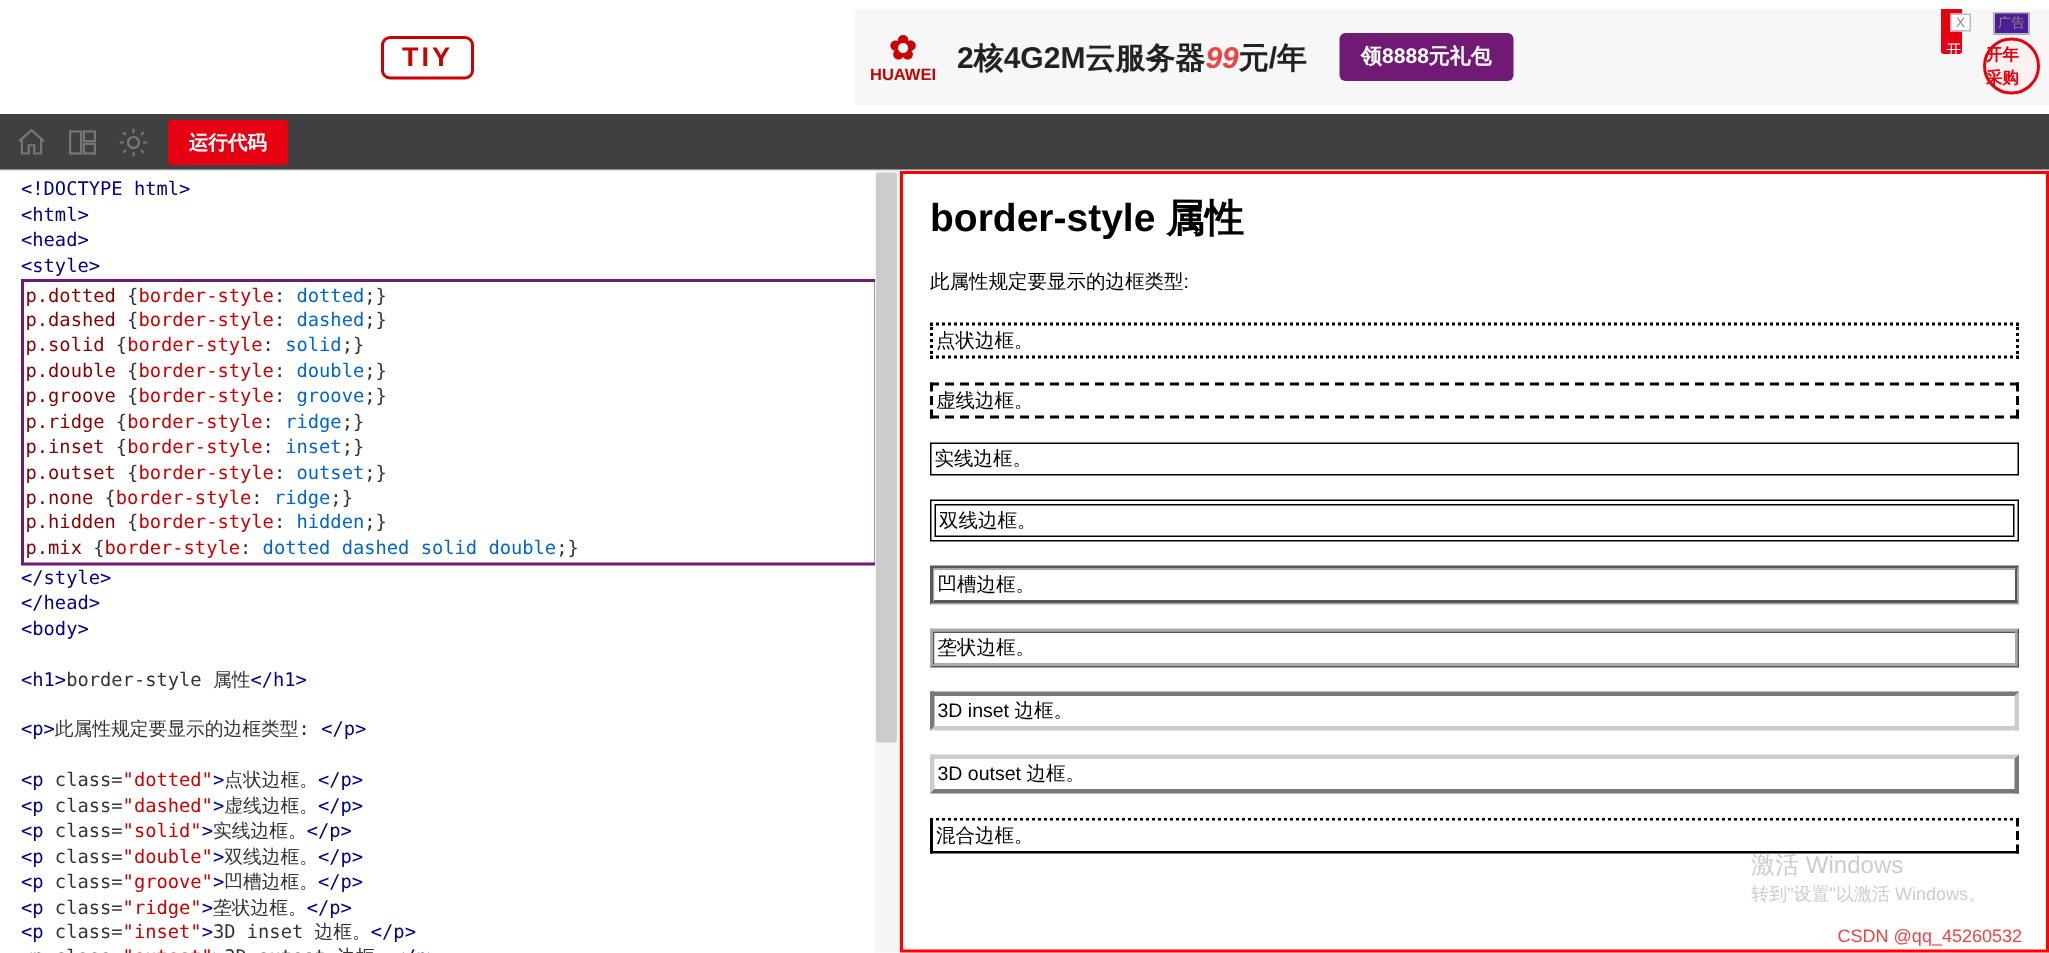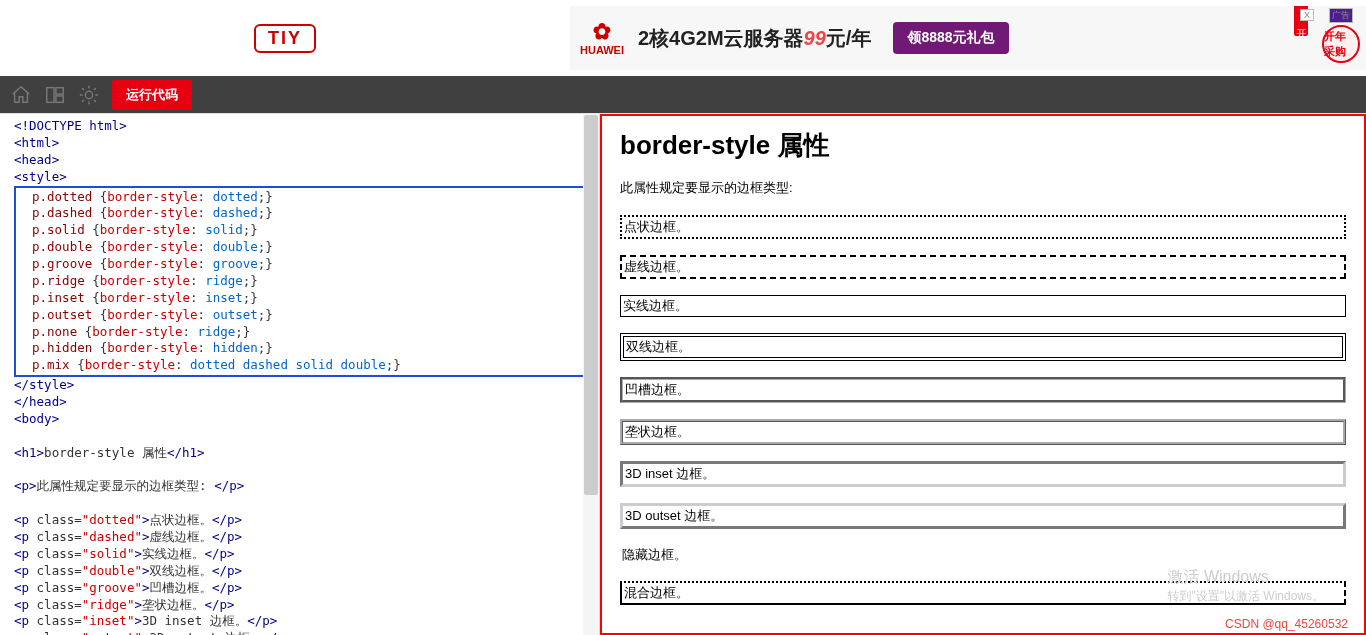--- a/index.html
+++ b/index.html
@@ -28,21 +28,21 @@
 .run-btn { background: #e60012; color: #fff; padding: 6px 14px; font-size: 13px; border-radius: 2px; cursor: pointer; border: none; font-weight: bold; }
 
 .main { display: flex; height: 521px; }
 .editor-wrap { width: 600px; position: relative; border-right: 1px solid #ddd; }
 .editor { padding: 4px 14px; font-family: Consolas, monospace; font-size: 12.5px; line-height: 1.35; white-space: pre; color: #333; height: 100%; overflow: auto; }
 .editor .tag { color: #008; }
 .editor .prop { color: #c00; }
 .editor .val { color: #06c; }
 .editor .str { color: #c00; }
 .editor .selector { color: #800; }
-.red-box { border: 2px solid #1d4ed8; padding: 1px 16px; }
+.red-box { border: 2px solid #701a75; padding: 1px 1px; }
 .scrollbar-v { position: absolute; right: 0; top: 0; bottom: 0; width: 16px; background: #f5f5f5; }
 .sb-thumb { width: 14px; margin: 1px; background: #ccc; border-radius: 2px; }
 
 .result-wrap { flex: 1; position: relative; padding: 12px 18px 8px 18px; border: 2px solid red; border-left: 2px solid red; }
 .result-wrap h1 { font-size: 26px; font-weight: bold; margin-bottom: 16px; }
 .result-wrap p.desc { font-size: 13px; margin-bottom: 18px; }
 .result-wrap p.demo { font-size: 13px; margin-bottom: 16px; padding: 1px 2px; }
 .b-dotted { border: 2px dotted #000; }
 .b-dashed { border: 2px dashed #000; }
 .b-solid { border: 1px solid #000; }
@@ -156,21 +156,20 @@
     <p class="desc">此属性规定要显示的边框类型:</p>
     <div id="result-list">
         <p class="demo b-dotted">点状边框。</p>
         <p class="demo b-dashed">虚线边框。</p>
         <p class="demo b-solid">实线边框。</p>
         <p class="demo b-double">双线边框。</p>
         <p class="demo b-groove">凹槽边框。</p>
         <p class="demo b-ridge">垄状边框。</p>
         <p class="demo b-inset">3D inset 边框。</p>
         <p class="demo b-outset">3D outset 边框。</p>
-        <p class="demo b-hidden">隐藏边框。</p>
         <p class="demo b-mix">混合边框。</p>
       </div>
     <div class="watermark">
       <div>激活 Windows</div>
       <div style="font-size:12px">转到"设置"以激活 Windows。</div>
     </div>
   </div>
 </div>
 <div class="csdn-mark">CSDN @qq_45260532</div>
 

